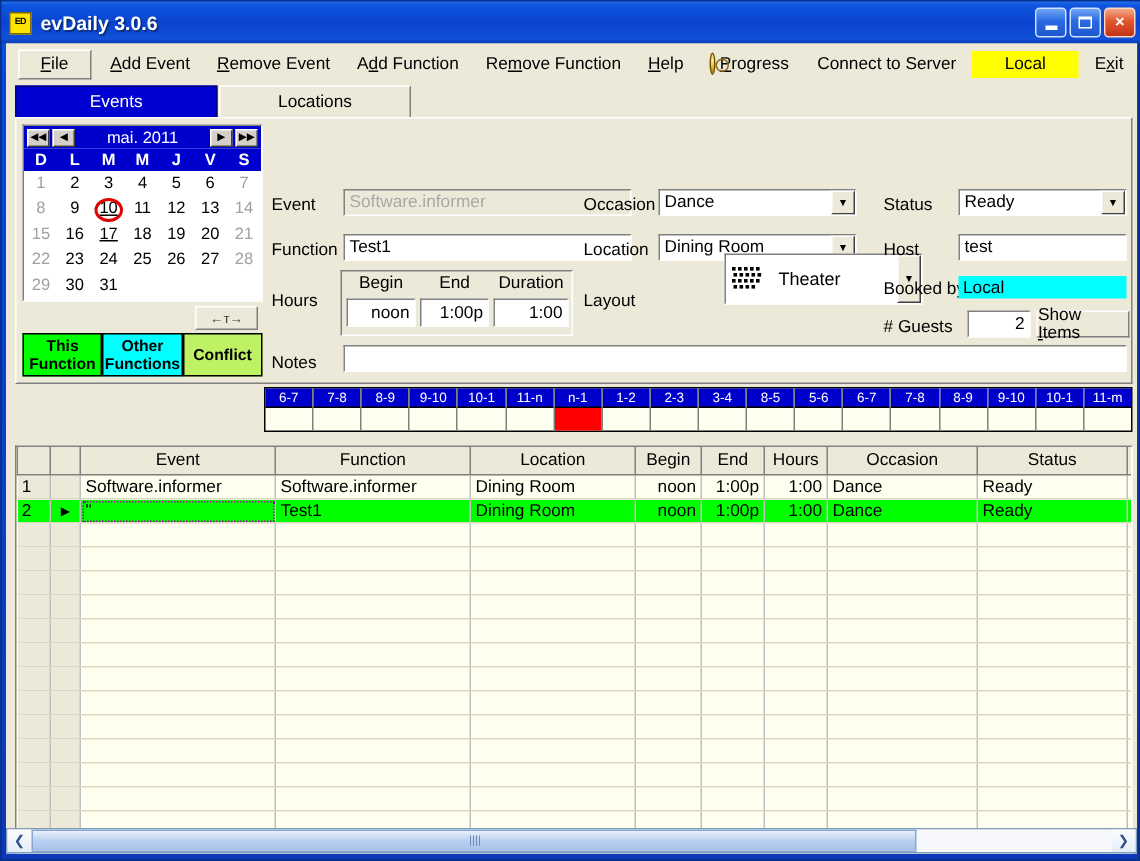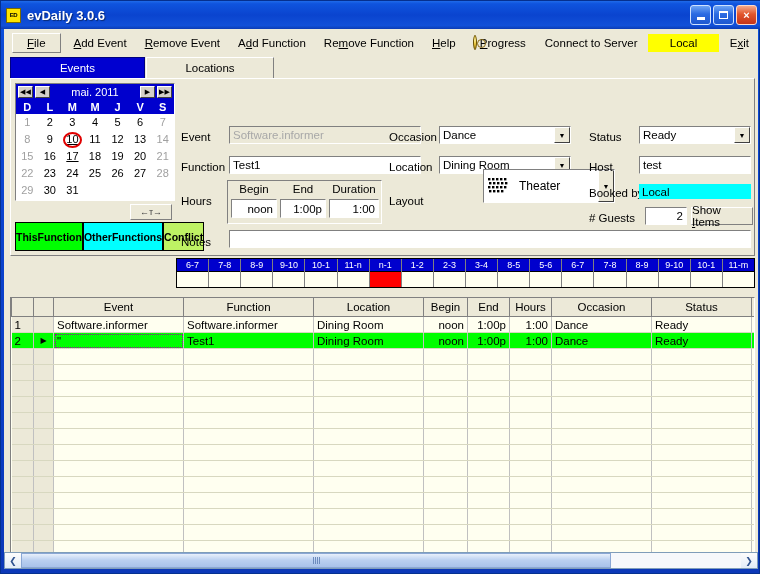--- a/index.html
+++ b/index.html
@@ -154,21 +154,21 @@
     background:#ece9d8;border:1px solid;
     border-color:#fff #808080 #808080 #fff;box-sizing:border-box;
     display:flex;align-items:center;justify-content:center;
     font-size:9px;color:#404040;
   }
   .legend{
     position:absolute;left:4px;top:143px;width:160px;height:29px;display:flex;
   }
   .leg{
     flex:1;border:1px solid #000;box-sizing:border-box;
-    display:flex;align-items:center;justify-content:center;
+    display:flex;flex-direction:column;align-items:center;justify-content:center;
     font-size:10.5px;font-weight:bold;line-height:12px;color:#000;
     text-align:center;
   }
   .leg.this{background:#00ff00;}
   .leg.other{background:#00ffff;justify-content:center;}
   .leg.conf{background:#bef264;}
 
   
   .lbl{position:absolute;font-size:11.5px;color:#000;}
   .fld{

